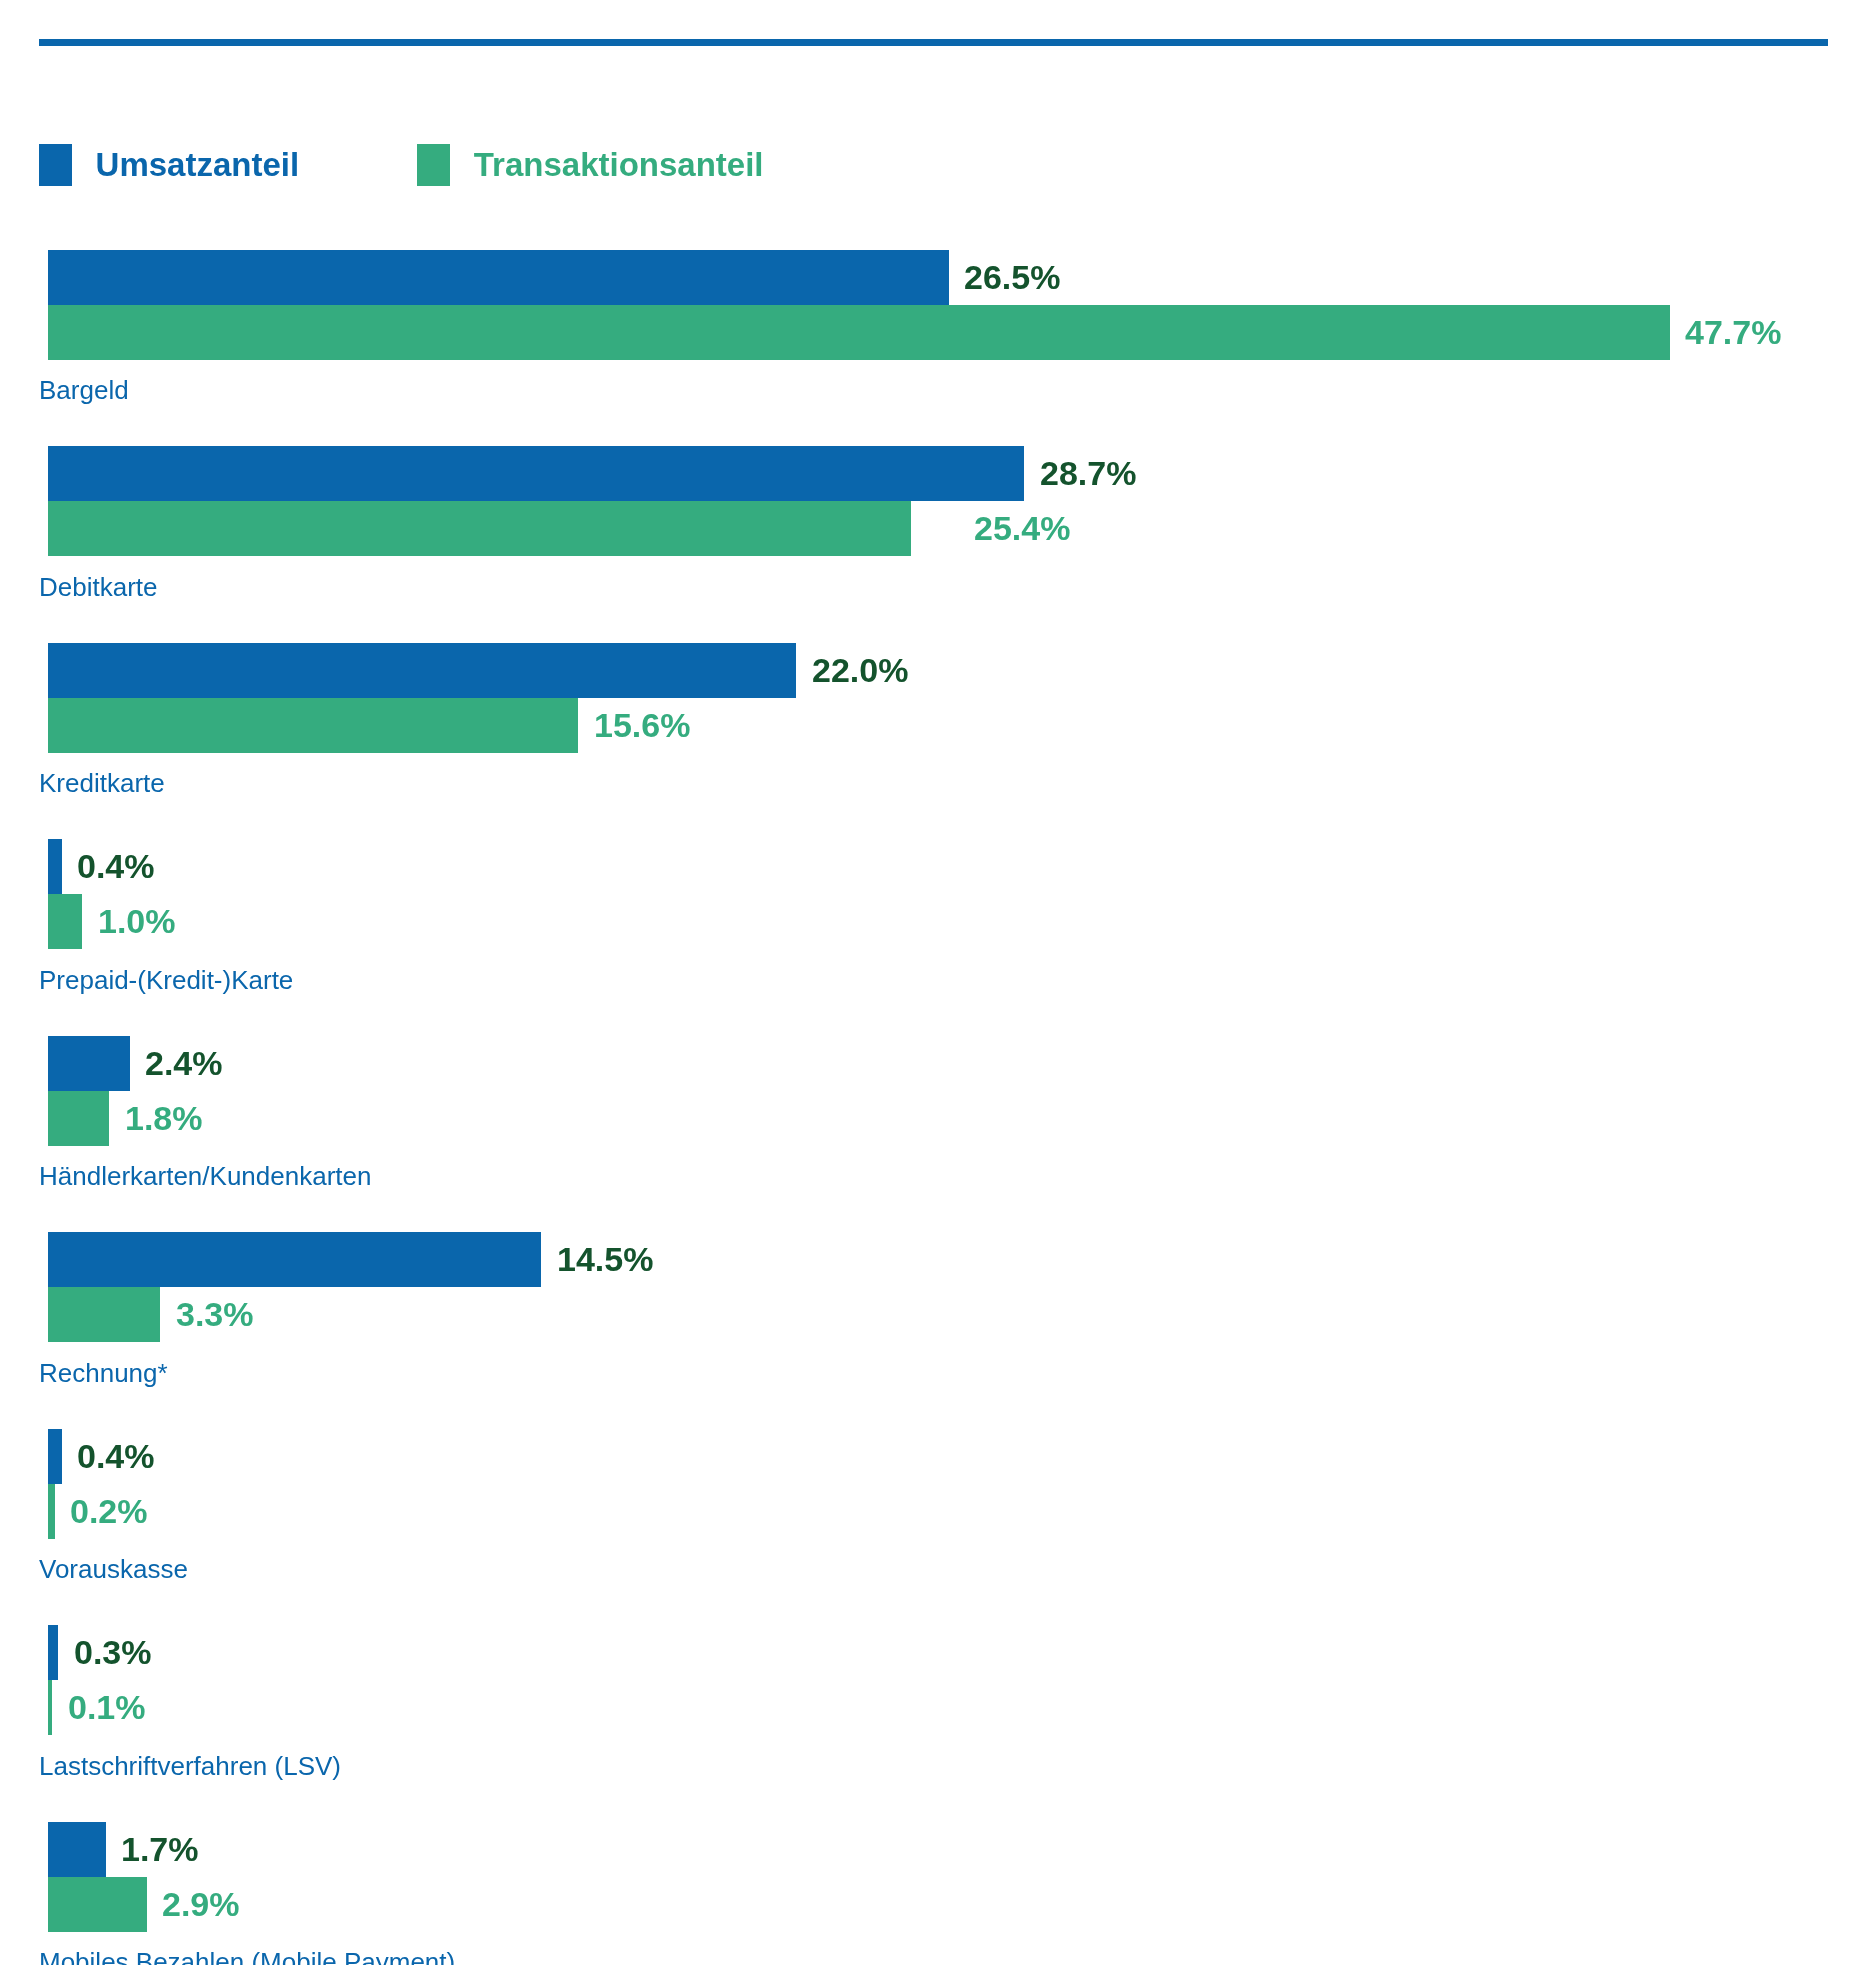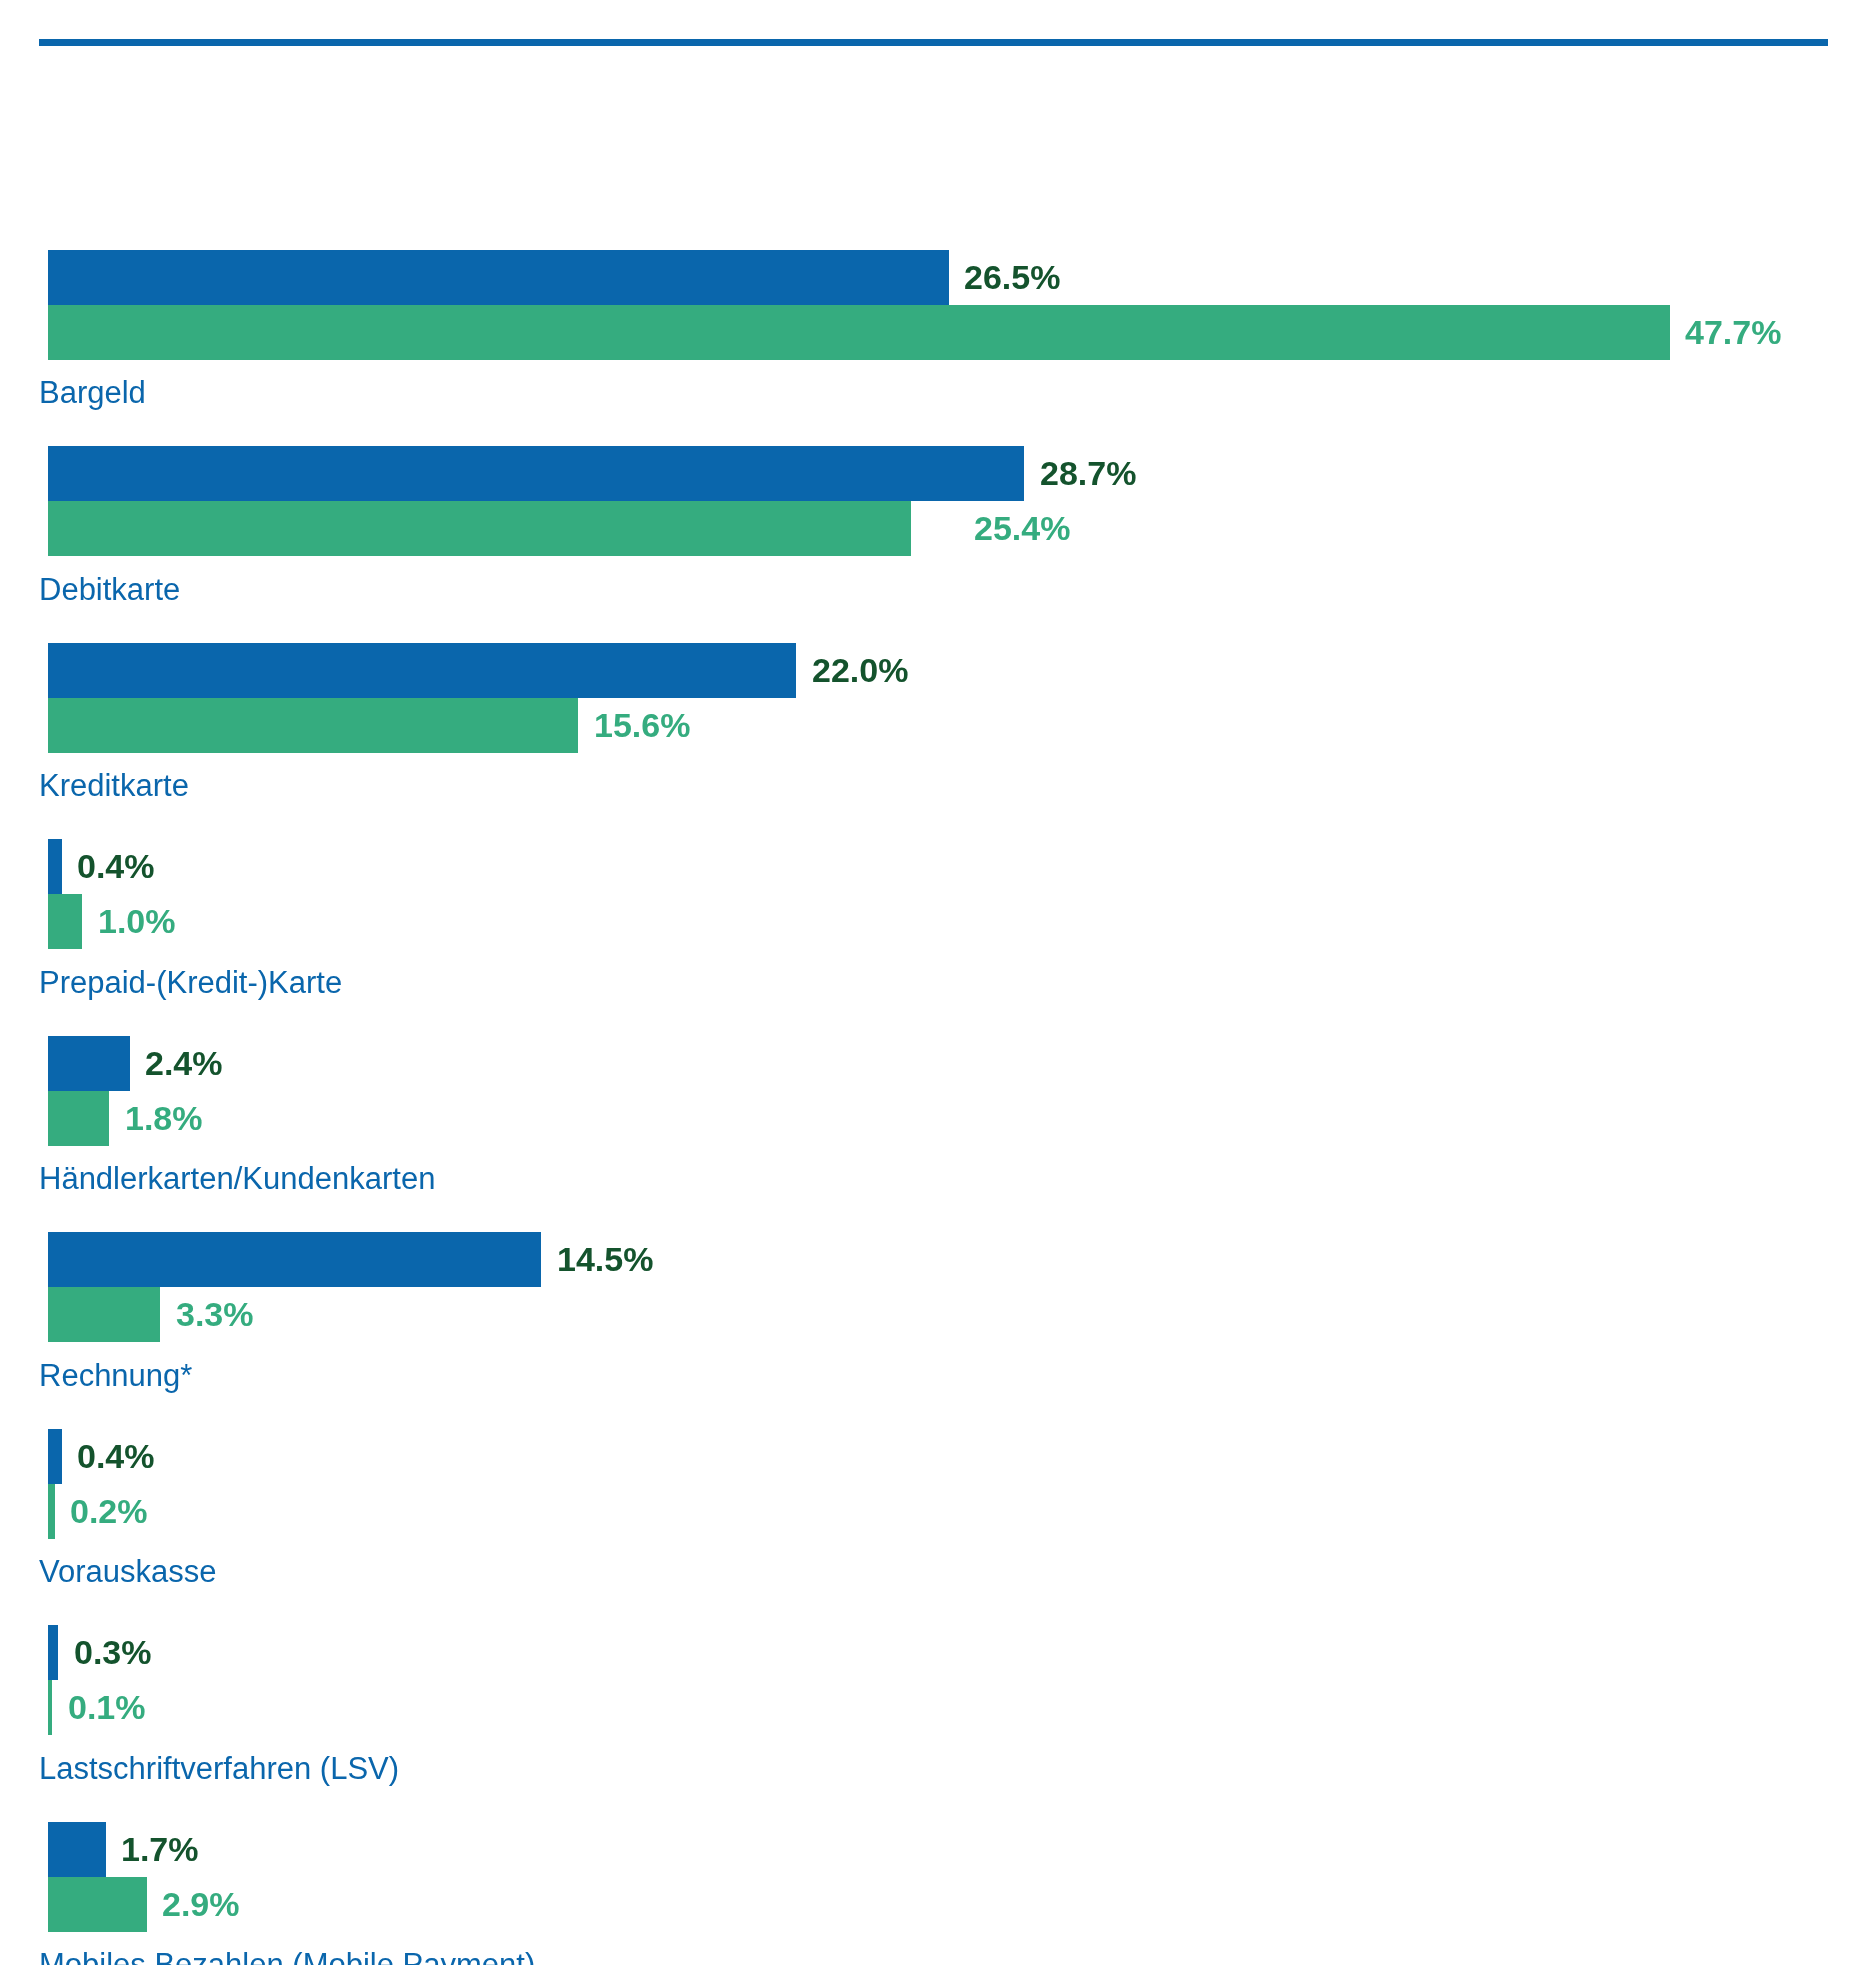--- a/index.html
+++ b/index.html
@@ -101,35 +101,45 @@
     font-weight: bold;
     line-height: 55px;
     white-space: nowrap;
   }
   .bar-value.umsatz      { color: #14532d; }
   .bar-value.transaktion { color: #35AC7F; }
 
   .cat-label {
     position: absolute;
     left: 39px;
-    font-size: 31px;
+    font-size: 26px;
     font-weight: normal;
     color: #0A66AC;
     line-height: 1;
     white-space: nowrap;
   }
 </style>
 </head>
 <body>
 
 <div class="page">
 
   <div class="top-rule"></div>
 
 
+  <div class="legend">
+    <div class="legend-item">
+      <span class="legend-swatch blue"></span>
+      <span class="legend-label blue">Umsatzanteil</span>
+    </div>
+    <div class="legend-item">
+      <span class="legend-swatch green"></span>
+      <span class="legend-label green">Transaktionsanteil</span>
+    </div>
+  </div>
 
   <div class="plot" id="plot">
       <div class="bar umsatz" style="left: 48px; top: 250px; width: 901px;"></div>
       <div class="bar-value umsatz" style="left: 964px; top: 250px;">26.5%</div>
       <div class="bar transaktion" style="left: 48px; top: 305px; width: 1622px;"></div>
       <div class="bar-value transaktion" style="left: 1685px; top: 305px;">47.7%</div>
       <div class="cat-label" style="top: 377px;">Bargeld</div>
       <div class="bar umsatz" style="left: 48px; top: 446px; width: 976px;"></div>
       <div class="bar-value umsatz" style="left: 1040px; top: 446px;">28.7%</div>
       <div class="bar transaktion" style="left: 48px; top: 501px; width: 863px;"></div>

